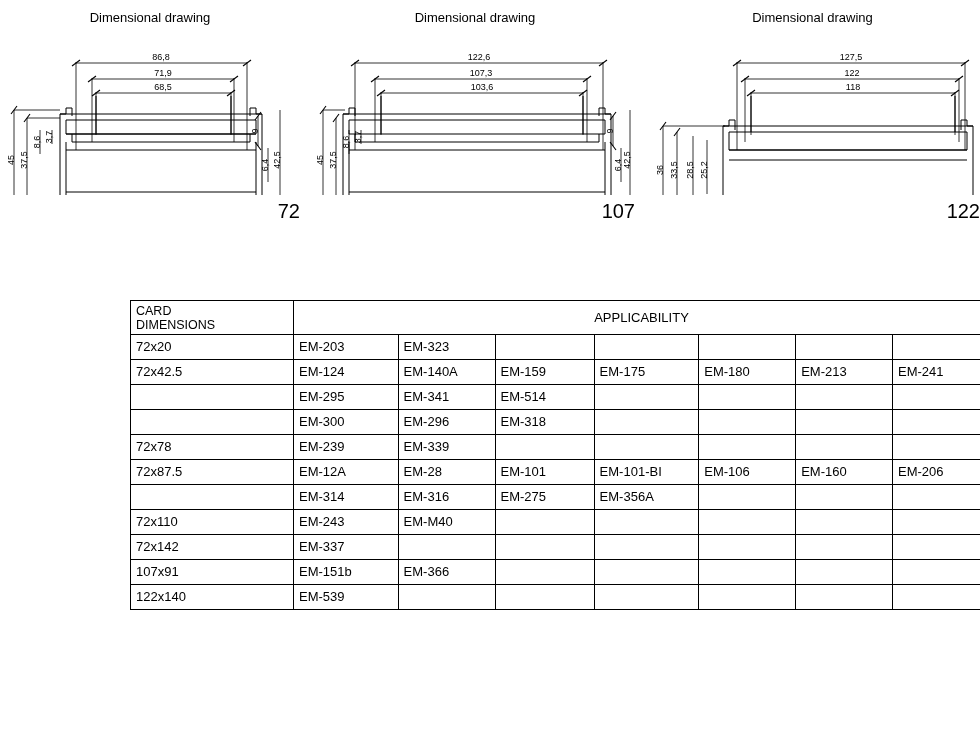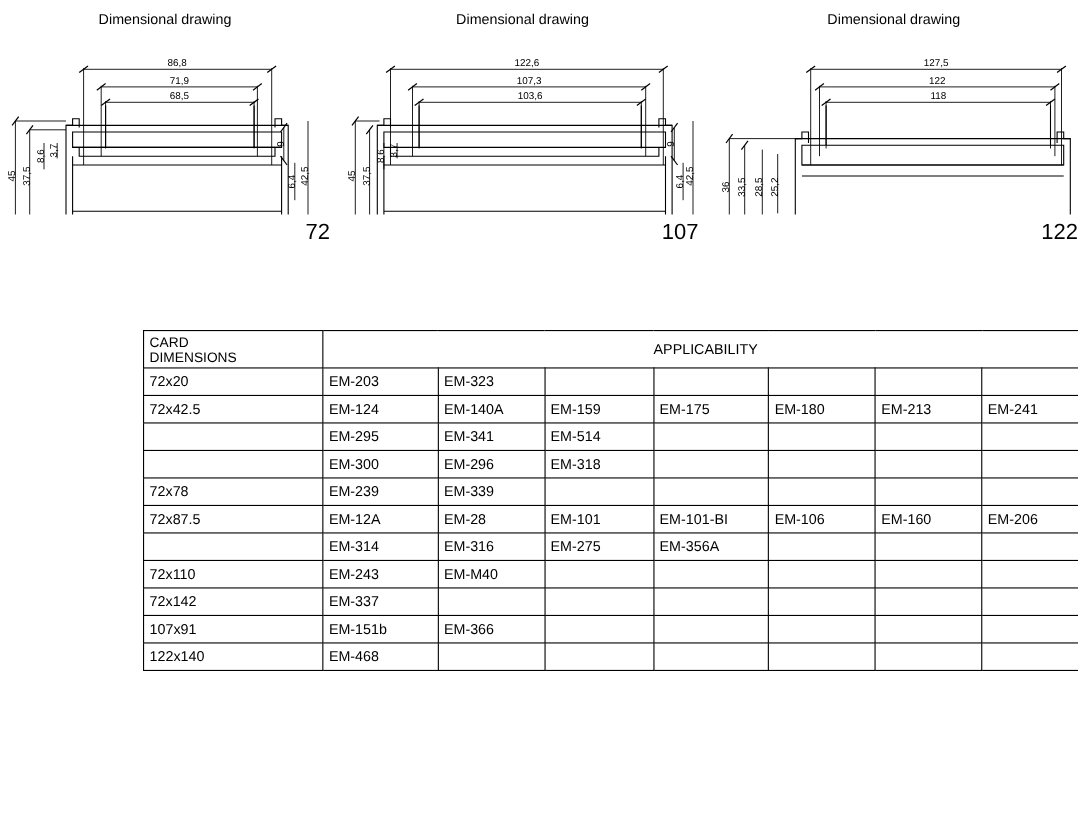--- a/index.html
+++ b/index.html
@@ -465,21 +465,21 @@
           <td>EM-151b</td>
           <td>EM-366</td>
           <td></td>
           <td></td>
           <td></td>
           <td></td>
           <td></td>
         </tr>
         <tr>
           <td>122x140</td>
-          <td>EM-468</td>
+          <td>EM-539</td>
           <td></td>
           <td></td>
           <td></td>
           <td></td>
           <td></td>
           <td></td>
         </tr>
       </tbody>
   </table>
 </div>

